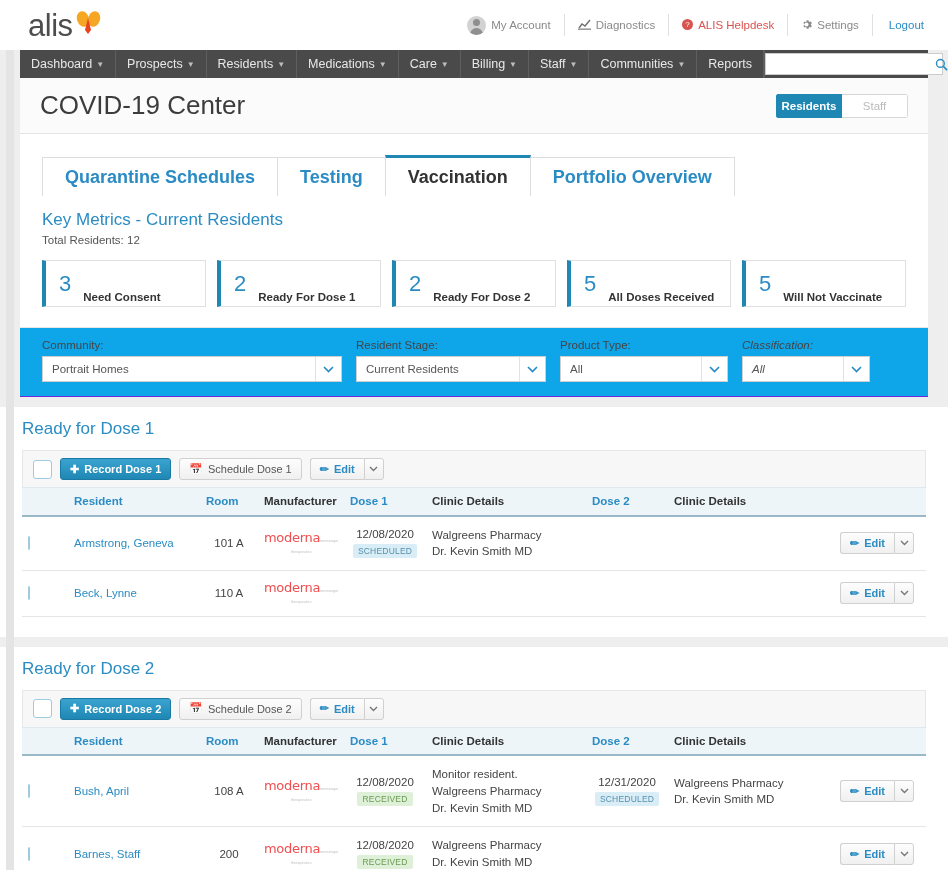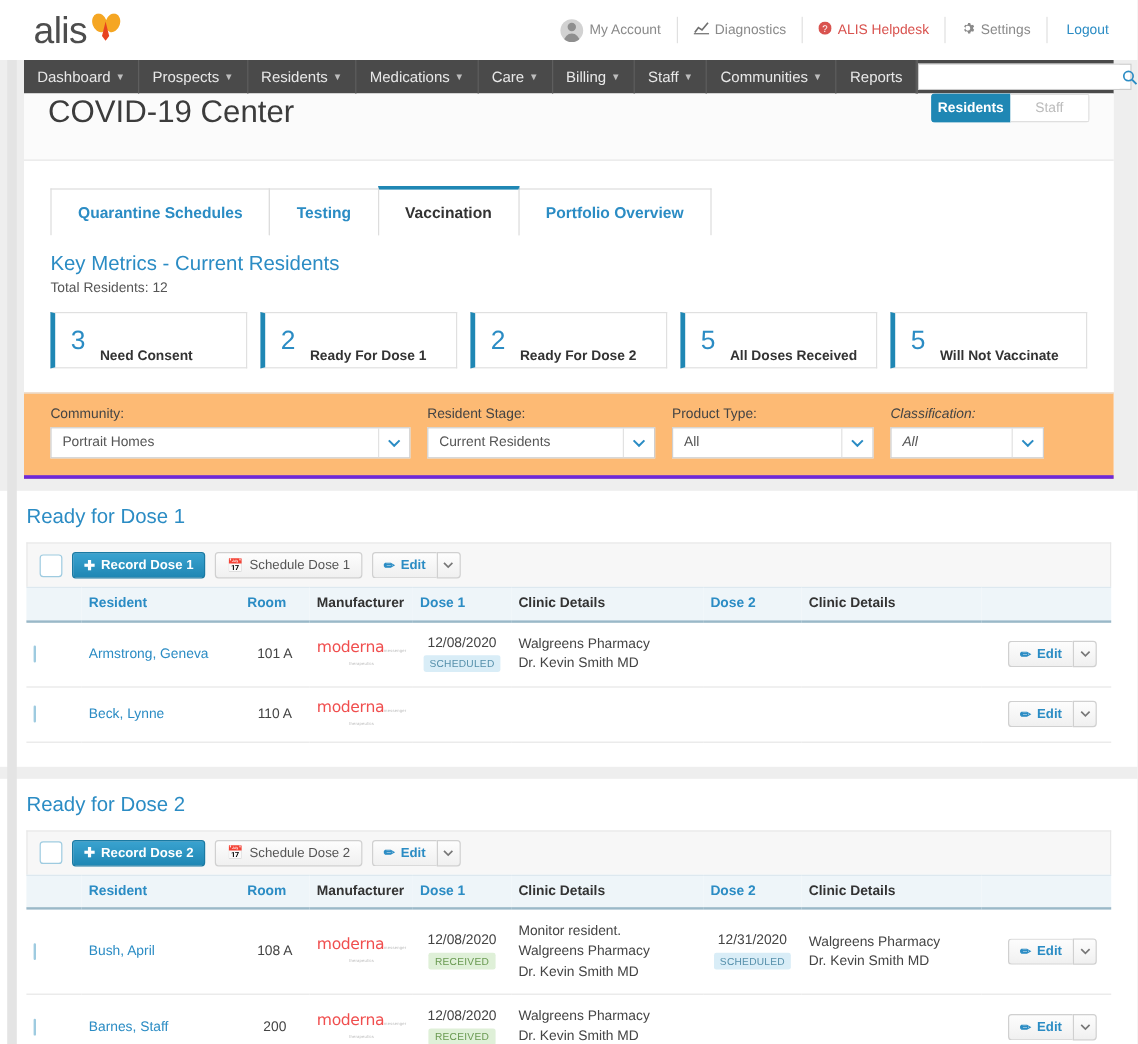--- a/index.html
+++ b/index.html
@@ -63,21 +63,21 @@
   }
   .nav-search input {
     flex: 1; border: none; outline: none; height: 100%;
     font-size: 12px; padding: 0 6px; font-family: "Liberation Sans", sans-serif;
   }
   .nav-search .mag { padding: 0 6px 0 2px; display: flex; align-items: center; }
 
   
   .content { margin: 0 20px; background: #ffffff; }
   .page-head {
-    height: 56px; display: flex; align-items: flex-start;
+    height: 56px; display: flex; align-items: center;
     padding: 0 20px; border-bottom: 1px solid #e3e3e3; background: #fbfbfb;
   }
   .page-title { font-size: 26px; color: #3c3c3c; font-weight: 400; }
   .head-spacer { flex: 1; }
   .toggle-group { display: flex; border-radius: 3px; overflow: hidden; }
   .toggle-btn {
     width: 66px; height: 24px; display: flex; align-items: center;
     justify-content: center; font-size: 11.5px; border: 1px solid #d7d7d7;
   }
   .toggle-btn.active {
@@ -85,21 +85,21 @@
   }
   .toggle-btn.inactive { background: #fff; color: #bbbbbb; border-left: none; }
 
   
   .tabstrip {
     display: flex; align-items: flex-end; padding: 24px 0 0 22px;
     background: #fff; height: 62px;
   }
   .tab {
     height: 39px; display: flex; align-items: center; justify-content: center;
-    padding: 0 22px; font-size: 13px; font-weight: bold; color: #2b8cc4;
+    padding: 0 22px; font-size: 18px; font-weight: bold; color: #2b8cc4;
     background: #fff; border: 1px solid #dddddd; border-bottom: none;
     margin-right: -1px; position: relative;
   }
   .tab.active {
     color: #333333; border-top: 3px solid #1f87b4; height: 41px; z-index: 2;
   }
 
   
   .metrics-box { padding: 14px 22px 20px 22px; background: #fff; }
   .metrics-title { font-size: 17px; color: #2b8cc4; font-weight: 400; }
@@ -108,22 +108,22 @@
   .metric-card {
     flex: 1; height: 47px; background: #fff; border: 1px solid #e0e0e0;
     border-left: 4px solid #1f87b4; display: flex; align-items: center;
     padding-left: 13px; gap: 12px;
   }
   .metric-num { font-size: 22px; color: #2b8cc4; font-weight: 400; }
   .metric-label { font-size: 11.5px; color: #333; font-weight: bold; margin-top: 27px; }
 
   
   .filters {
-    background: #fdba74; border-top: 1px solid #e6e6e6;
-    border-bottom: 3px solid #6d28d9;
+    background: #0ea5e9; border-top: 1px solid #e6e6e6;
+    border-bottom: 1px solid #6d28d9;
     padding: 11px 22px 14px 22px; display: flex; gap: 14px; align-items: flex-end;
   }
   .filter-field { display: flex; flex-direction: column; }
   .filter-label { font-size: 11.5px; color: #444; margin-bottom: 5px; }
   .select-box {
     height: 26px; background: #fff; border: 1px solid #cfcfcf;
     display: flex; align-items: center; position: relative;
   }
   .select-val { flex: 1; font-size: 11.5px; color: #555; padding: 0 9px; }
   .select-caret {

